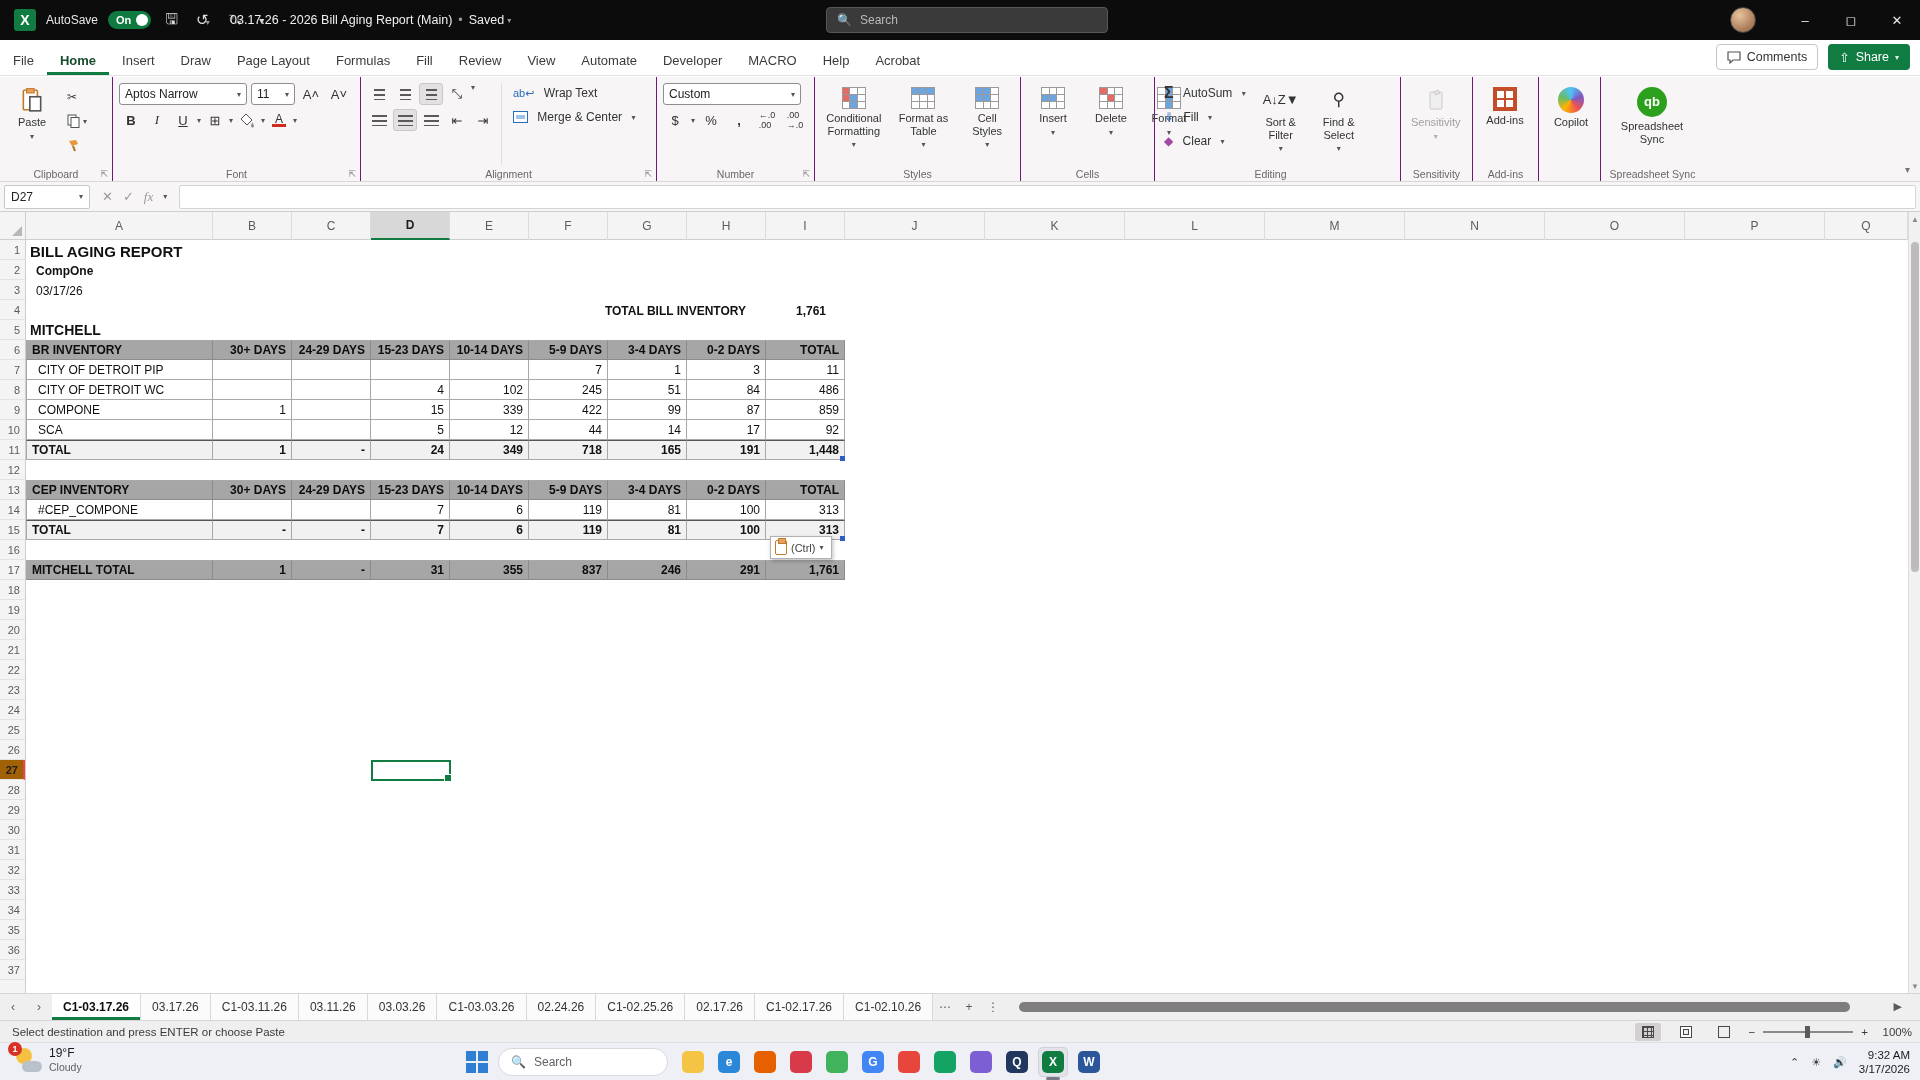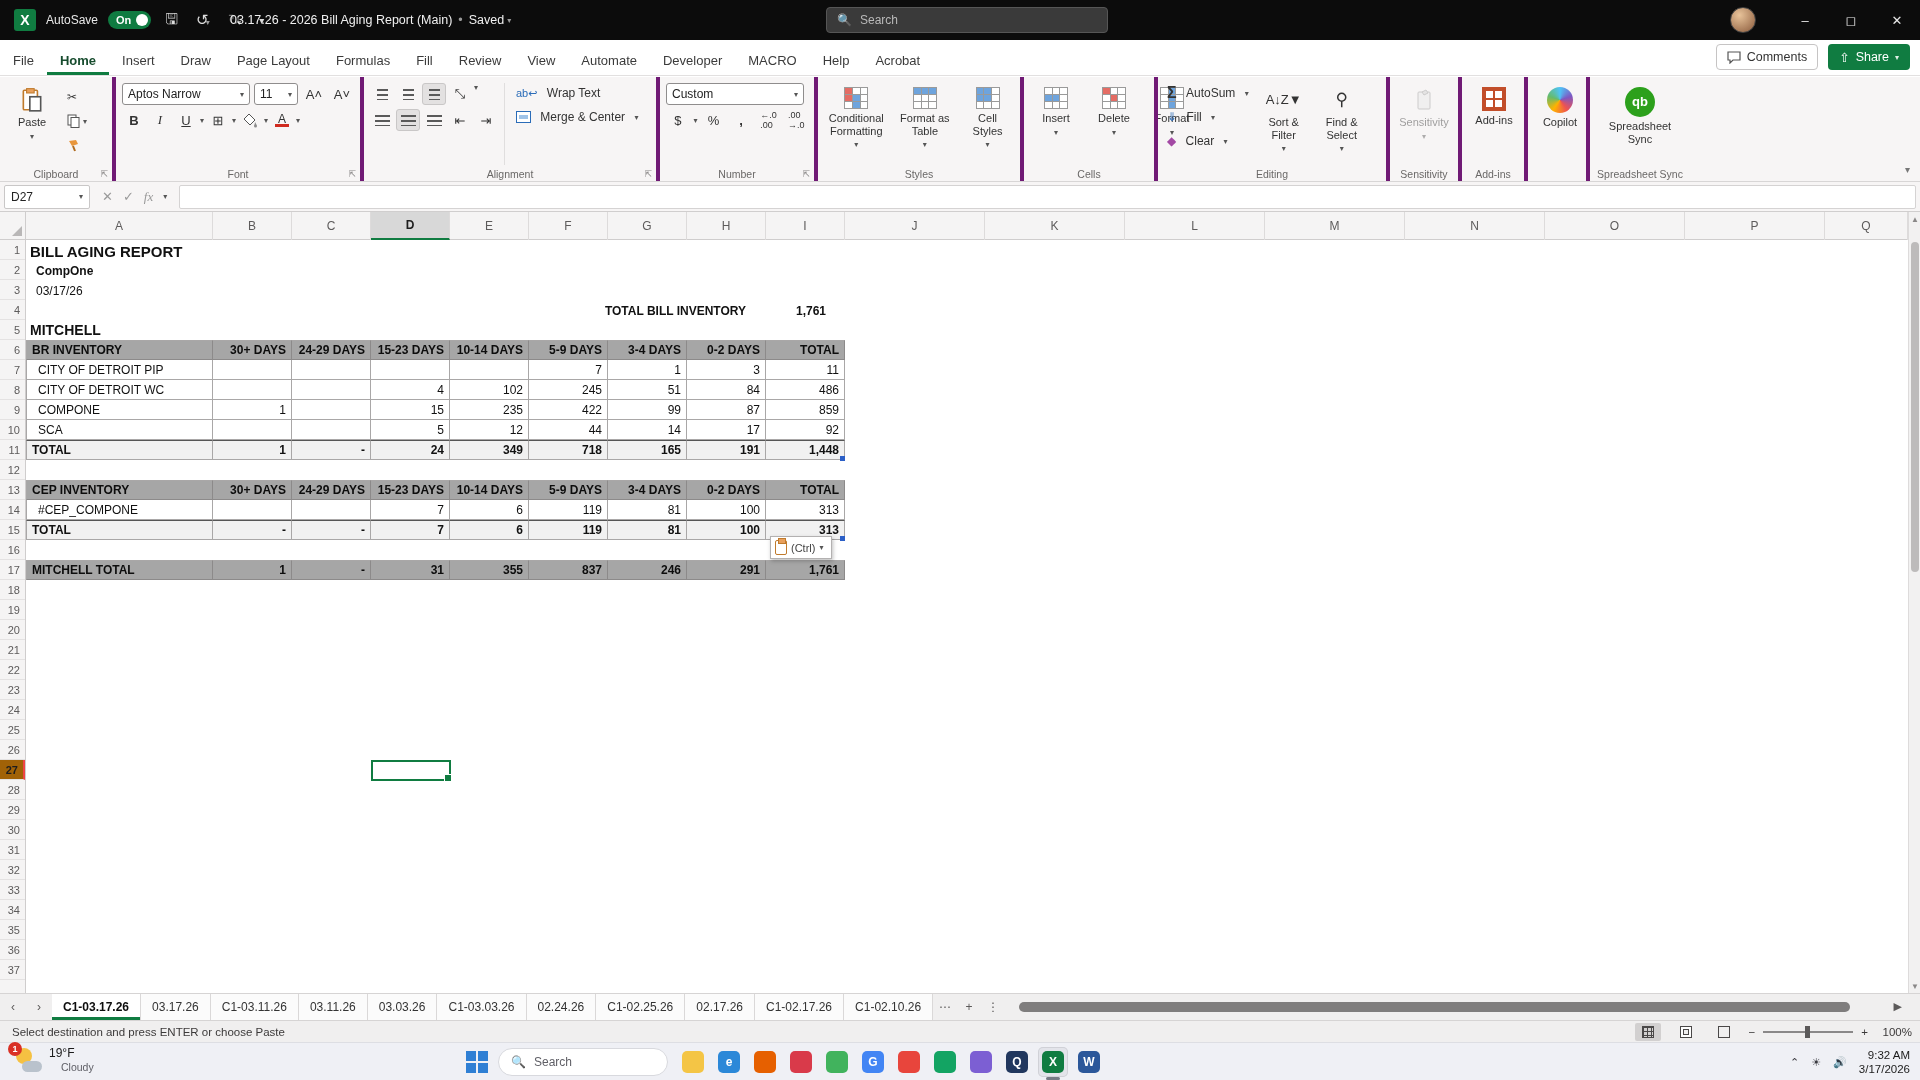--- a/index.html
+++ b/index.html
@@ -40,21 +40,21 @@
   #tabrow-right { position:absolute; right:10px; top:44px; display:flex; gap:10px; align-items:center; }
   .comments-btn { display:flex; align-items:center; gap:6px; border:1px solid #c6c4c4; border-radius:4px;
     background:#fff; height:26px; padding:0 10px; font-size:12.5px; color:#333; }
   .share-btn { display:flex; align-items:center; gap:6px; border-radius:4px; background:#107c41; height:26px;
     padding:0 11px; font-size:12.5px; color:#fff; }
 
   
   #ribbon { position:absolute; left:0; top:77px; width:1920px; height:105px; background:#f7f5f5;
     border-bottom:1px solid #d8d6d6; display:flex; }
   .rgroup { position:relative; height:100%; padding:6px 6px 16px; display:flex; gap:6px; }
-  .rgroup + .rgroup { border-left:4px solid #701a75; }
+  .rgroup + .rgroup { border-left:1px solid #701a75; }
   .rg-label { position:absolute; bottom:1px; left:0; right:0; text-align:center; font-size:10.5px; color:#6a6867; }
   .launcher { position:absolute; bottom:2px; right:4px; font-size:9px; color:#8a8888; }
   .bigbtn { display:flex; flex-direction:column; align-items:center; justify-content:flex-start; gap:3px;
     min-width:52px; padding:4px 4px 2px; border-radius:3px; font-size:11px; color:#333; text-align:center; line-height:1.15; }
   .bigbtn .ic { width:26px; height:26px; display:flex; align-items:center; justify-content:center; }
   .col2 { display:flex; flex-direction:column; justify-content:flex-start; gap:4px; }
   .mini { display:flex; align-items:center; gap:3px; font-size:12px; color:#333; height:20px; padding:0 3px; }
   .combo { background:#fff; border:1px solid #8f8d8d; border-radius:3px; height:22px; display:flex;
     align-items:center; justify-content:space-between; font-size:12px; color:#222; padding:0 5px; }
   .car { font-size:8px; color:#555; }
@@ -166,21 +166,21 @@
   #taskbar { position:absolute; left:0; top:1042px; width:1920px; height:38px; background:#eff0f5;
     border-top:1px solid #dddee3; }
   #weather { position:absolute; left:14px; top:3px; display:flex; align-items:center; gap:7px; }
   .wicon { position:relative; width:28px; height:28px; }
   .wsun { position:absolute; left:2px; top:2px; width:16px; height:16px; border-radius:50%; background:#f5c142; }
   .wcloud { position:absolute; right:0; bottom:2px; width:20px; height:11px; border-radius:8px; background:#b9c2cc; }
   .wbadge { position:absolute; left:-6px; top:-4px; width:14px; height:14px; border-radius:50%; background:#d93025;
     color:#fff; font-size:9px; display:flex; align-items:center; justify-content:center; font-weight:bold; }
   .wtxt { display:flex; flex-direction:column; line-height:1.15; }
   .wtemp { font-size:12px; color:#1b1b1b; }
-  .wcond { font-size:10.5px; color:#5f5f66;margin-left:12px; }
+  .wcond { font-size:10.5px; color:#5f5f66; }
   #tb-center { position:absolute; left:466px; top:0; height:38px; display:flex; align-items:center; gap:10px; }
   .winlogo { width:22px; height:22px; display:grid; grid-template-columns:1fr 1fr; grid-template-rows:1fr 1fr; gap:2px; }
   .winlogo div { background:#2f7fd4; }
   .tsearch { width:170px; height:28px; background:#fff; border:1px solid #d8d9de; border-radius:14px;
     display:flex; align-items:center; gap:8px; padding:0 12px; color:#5f5f66; font-size:12px; }
   .tapp { position:relative; width:30px; height:30px; border-radius:5px; display:flex; align-items:center;
     justify-content:center; font-size:13px; font-weight:bold; color:#fff; }
   .tapp.active { background:#e3e4ea; box-shadow:inset 0 0 0 1px #d0d1d7; }
   .tapp.active::after { content:""; position:absolute; bottom:-3px; left:8px; right:8px; height:3px;
     border-radius:2px; background:#767b85; }
@@ -496,21 +496,21 @@
           <span class="car">▾</span>
       </div>
       <div class="bigbtn" style="width:52px;">
         <span class="ic" style="font-size:17px;">⚲</span>
         <span>Find &amp; Select</span>
           <span class="car">▾</span>
       </div>
       <span class="rg-label">Editing</span>
     </div>
 
-    <div class="rgroup" style="width:72px;">
+    <div class="rgroup" style="width:72px;margin-left:14px;">
       <div class="bigbtn grayed">
         <span class="ic">
             <svg width="18" height="22" viewBox="0 0 18 22">
               <rect x="3" y="3" width="12" height="17" rx="1" fill="#e8e8e8" stroke="#999"></rect>
               <path d="M7 3l4-2 2 3-4 2z" fill="#cfcfcf" stroke="#999"></path>
             </svg>
           </span>
         <span>Sensitivity</span>
           <span class="car">▾</span>
       </div>
@@ -630,21 +630,21 @@
     <span class="freecell" style="left:10px; top:24px; font-weight:bold;">CompOne</span>
     <span class="freecell" style="left:10px; top:44px;">03/17/26</span>
     <span class="freecell" style="right:1162px; top:64px; font-weight:bold;">TOTAL BILL INVENTORY</span>
     <span class="freecell" style="right:1082px; top:64px; font-weight:bold;">1,761</span>
     <span class="freecell" style="left:4px; top:82px; font-size:14px; font-weight:bold;">MITCHELL</span>
 
     <div class="shtable" style="left: 0px; top: 100px;">
         <div class="rowhdr" style="display: contents;"><div class="cell toprow" style="font-weight: bold;">BR INVENTORY</div><div class="cell num toprow">30+ DAYS</div><div class="cell num toprow">24-29 DAYS</div><div class="cell num toprow">15-23 DAYS</div><div class="cell num toprow">10-14 DAYS</div><div class="cell num toprow">5-9 DAYS</div><div class="cell num toprow">3-4 DAYS</div><div class="cell num toprow">0-2 DAYS</div><div class="cell num toprow">TOTAL</div></div>
         <div class="rowdata" style="display: contents;"><div class="cell lbl">CITY OF DETROIT PIP</div><div class="cell num"></div><div class="cell num"></div><div class="cell num"></div><div class="cell num"></div><div class="cell num">7</div><div class="cell num">1</div><div class="cell num">3</div><div class="cell num">11</div></div>
         <div class="rowdata" style="display: contents;"><div class="cell lbl">CITY OF DETROIT WC</div><div class="cell num"></div><div class="cell num"></div><div class="cell num">4</div><div class="cell num">102</div><div class="cell num">245</div><div class="cell num">51</div><div class="cell num">84</div><div class="cell num">486</div></div>
-        <div class="rowdata" style="display: contents;"><div class="cell lbl">COMPONE</div><div class="cell num">1</div><div class="cell num"></div><div class="cell num">15</div><div class="cell num">235</div><div class="cell num">422</div><div class="cell num">99</div><div class="cell num">87</div><div class="cell num">859</div></div>
+        <div class="rowdata" style="display: contents;"><div class="cell lbl">COMPONE</div><div class="cell num">1</div><div class="cell num"></div><div class="cell num">15</div><div class="cell num">339</div><div class="cell num">422</div><div class="cell num">99</div><div class="cell num">87</div><div class="cell num">859</div></div>
         <div class="rowdata" style="display: contents;"><div class="cell lbl">SCA</div><div class="cell num"></div><div class="cell num"></div><div class="cell num">5</div><div class="cell num">12</div><div class="cell num">44</div><div class="cell num">14</div><div class="cell num">17</div><div class="cell num">92</div></div>
         <div class="rowtotal" style="display: contents;"><div class="cell" style="font-weight: bold;">TOTAL</div><div class="cell num">1</div><div class="cell num">-</div><div class="cell num">24</div><div class="cell num">349</div><div class="cell num">718</div><div class="cell num">165</div><div class="cell num">191</div><div class="cell num">1,448</div></div>
       </div>
       <div class="shtable" style="left: 0px; top: 240px;">
         <div class="rowhdr" style="display: contents;"><div class="cell toprow" style="font-weight: bold;">CEP INVENTORY</div><div class="cell num toprow">30+ DAYS</div><div class="cell num toprow">24-29 DAYS</div><div class="cell num toprow">15-23 DAYS</div><div class="cell num toprow">10-14 DAYS</div><div class="cell num toprow">5-9 DAYS</div><div class="cell num toprow">3-4 DAYS</div><div class="cell num toprow">0-2 DAYS</div><div class="cell num toprow">TOTAL</div></div>
         <div class="rowdata" style="display: contents;"><div class="cell lbl">#CEP_COMPONE</div><div class="cell num"></div><div class="cell num"></div><div class="cell num">7</div><div class="cell num">6</div><div class="cell num">119</div><div class="cell num">81</div><div class="cell num">100</div><div class="cell num">313</div></div>
         <div class="rowtotal" style="display: contents;"><div class="cell" style="font-weight: bold;">TOTAL</div><div class="cell num">-</div><div class="cell num">-</div><div class="cell num">7</div><div class="cell num">6</div><div class="cell num">119</div><div class="cell num">81</div><div class="cell num">100</div><div class="cell num">313</div></div>
       </div>
       <div class="shtable" style="left: 0px; top: 320px;">
         <div class="rowgrand" style="display: contents;"><div class="cell toprow" style="font-weight: bold;">MITCHELL TOTAL</div><div class="cell num toprow">1</div><div class="cell num toprow">-</div><div class="cell num toprow">31</div><div class="cell num toprow">355</div><div class="cell num toprow">837</div><div class="cell num toprow">246</div><div class="cell num toprow">291</div><div class="cell num toprow">1,761</div></div>

